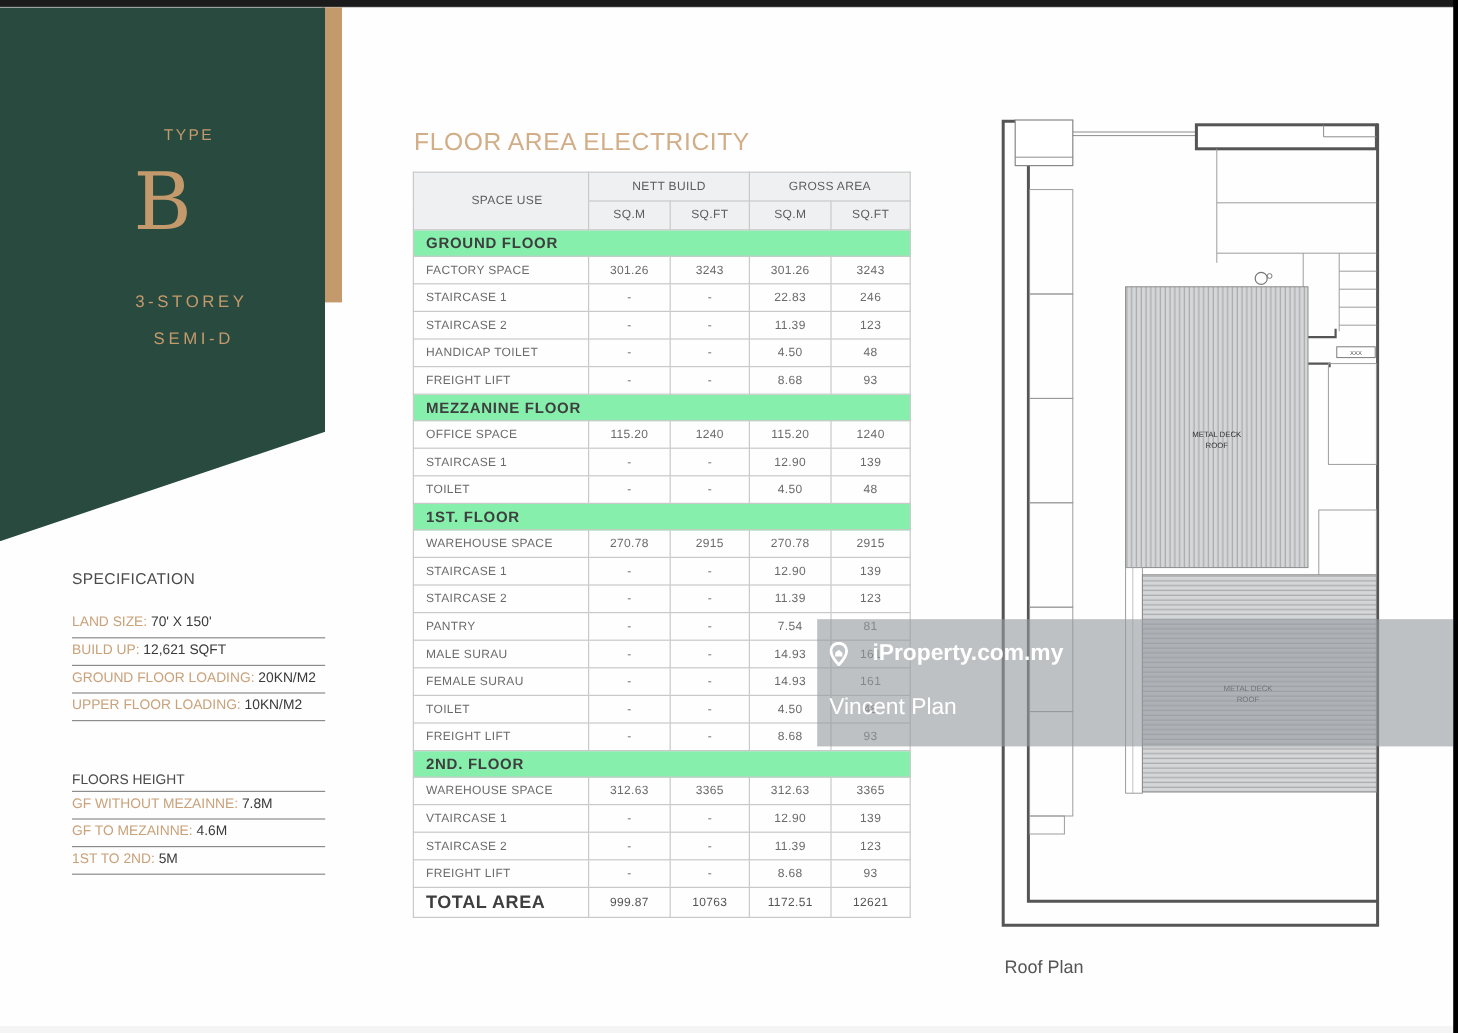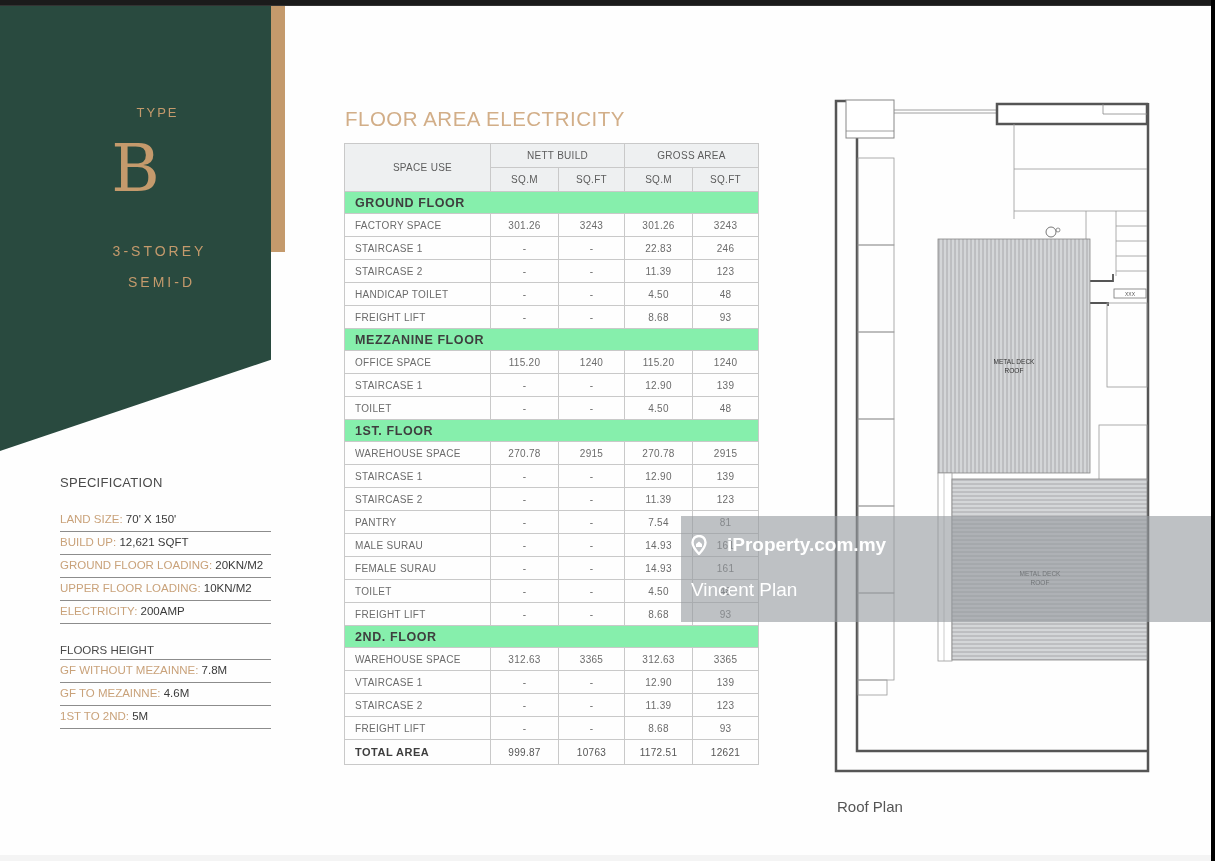--- a/index.html
+++ b/index.html
@@ -28,21 +28,21 @@
 
   .fac-title { position: absolute; left: 345px; top: 101px; font-size: 20.5px; color: #d2ae88; letter-spacing: 0.5px; }
 
   table.fac { position: absolute; left: 344px; top: 137px; width: 414px; border-collapse: collapse; table-layout: fixed; }
   table.fac td, table.fac th { border: 1px solid #c9c9c9; font-size: 10px; color: #6b6b6b; font-weight: normal; height: 23px; text-align: center; letter-spacing: 0.3px; }
   table.fac th { background: #eef0f1; color: #5c5c5c; height: 24px; }
   table.fac th.space { text-align: center; padding-left: 10px; }
   table.fac td.name { text-align: left; padding-left: 10px; }
   table.fac tr.section td { background: #86efac; color: #3e3e3e; font-size: 12.5px; font-weight: bold; text-align: left; padding-left: 10px; letter-spacing: 0.6px; height: 22px; }
   table.fac tr.total td { color: #555; height: 25px; }
-  table.fac tr.total td.name { font-size: 11px; font-weight: bold; color: #3e3e3e; letter-spacing: 0.5px; }
+  table.fac tr.total td.name { font-size: 15px; font-weight: bold; color: #3e3e3e; letter-spacing: 0.5px; }
 
   .plan { position: absolute; left: 830px; top: 85px; }
   .plan-caption { position: absolute; left: 837px; top: 792px; font-size: 15px; color: #555; }
 
   .watermark { position: absolute; left: 681px; top: 510px; width: 530px; height: 106px; background: rgba(150,155,160,0.62); }
   .wm-brand { position: absolute; left: 10px; top: 18px; font-size: 19px; font-weight: bold; color: #ffffff; display: flex; align-items: center; gap: 20px; }
   .wm-agent { position: absolute; left: 10px; top: 63px; font-size: 19px; color: #ffffff; }
 </style>
 </head>
 <body>
@@ -60,21 +60,20 @@
   <div class="semid">SEMI-D</div>
 
   <div class="spec" style="top:469px;">
     <div class="spec-title">SPECIFICATION</div>
     <div style="height:19px"></div>
     <div id="spec-list">
         <div class="spec-row"><span class="k">LAND SIZE:</span><span class="v"> 70' X 150'</span></div>
         <div class="spec-row"><span class="k">BUILD UP:</span><span class="v"> 12,621 SQFT</span></div>
         <div class="spec-row"><span class="k">GROUND FLOOR LOADING:</span><span class="v"> 20KN/M2</span></div>
         <div class="spec-row"><span class="k">UPPER FLOOR LOADING:</span><span class="v"> 10KN/M2</span></div>
-        <div class="spec-row"><span class="k">ELECTRICITY:</span><span class="v"> 200AMP</span></div>
       </div>
   </div>
 
   <div class="spec" style="top:638px;">
     <div class="fh-title">FLOORS HEIGHT</div>
     <div id="fh-list">
         <div class="spec-row"><span class="k">GF WITHOUT MEZAINNE:</span><span class="v"> 7.8M</span></div>
         <div class="spec-row"><span class="k">GF TO MEZAINNE:</span><span class="v"> 4.6M</span></div>
         <div class="spec-row"><span class="k">1ST TO 2ND:</span><span class="v"> 5M</span></div>
       </div>

